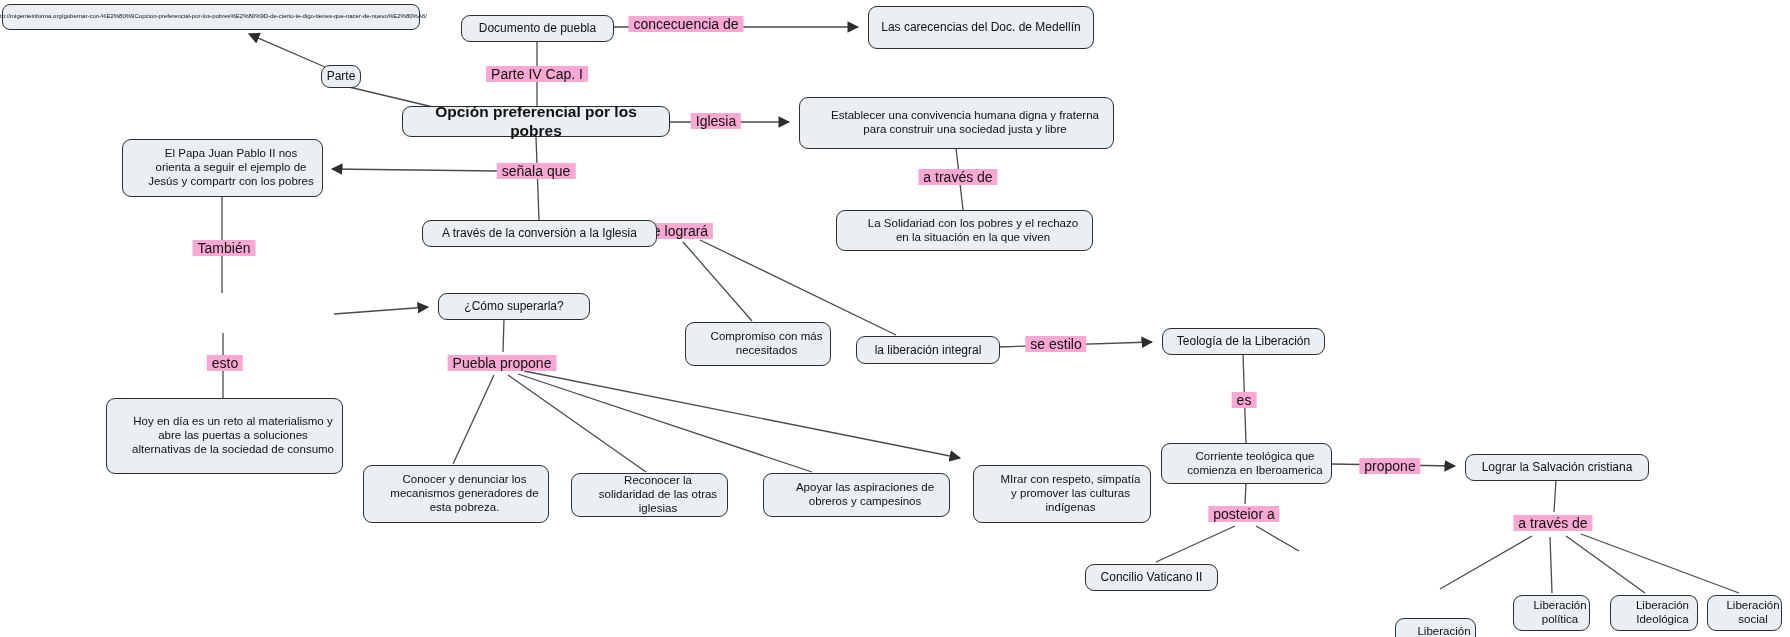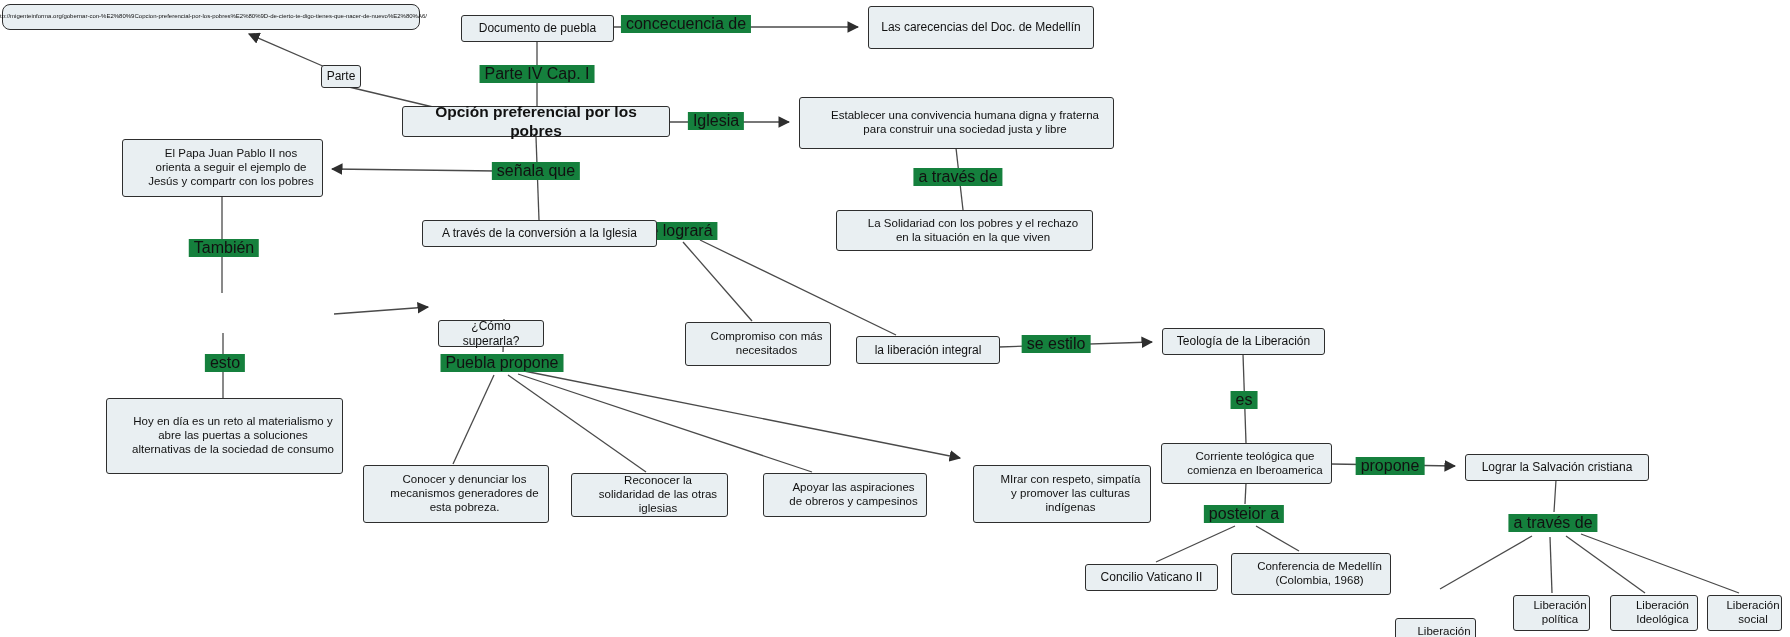--- a/index.html
+++ b/index.html
@@ -2,30 +2,30 @@
 <html><head>
 <meta charset="utf-8">
 <style>
   * { margin:0; padding:0; box-sizing:border-box; }
   html,body { background:#ffffff; }
   body { font-family:"Liberation Sans","DejaVu Sans",sans-serif; color:#111; }
   .canvas { position:relative; width:1790px; height:637px; background:#fff; overflow:hidden; }
   svg.wires { position:absolute; left:0; top:0; width:1790px; height:637px; }
   svg.wires line { stroke:#4a4a4a; stroke-width:1.3; }
   .node {
-    position:absolute; background:#e9eff2; border:1px solid #2e2e2e; border-radius:3px;
+    position:absolute; background:#e9eff2; border:1px solid #2e2e2e; border-radius:9px;
     display:flex; align-items:center; justify-content:center; text-align:center;
     font-size:12px; line-height:1.2; padding:2px 7px; color:#111;
   }
   .node.main-node { font-weight:bold; font-size:15.5px; }
   .node.url-node { font-size:6px; white-space:nowrap; border-radius:8px; letter-spacing:0; padding:2px 9px; }
   .node.small { font-size:11.5px;padding-left:24px; }
   .elabel {
-    position:absolute; transform:translate(-50%,-50%); background:#15803d;
-    padding:0 5px; font-size:16px; white-space:nowrap; color:#111;
+    position:absolute; transform:translate(-50%,-50%); background:#f9a8d4;
+    padding:0 5px; font-size:14px; white-space:nowrap; color:#111;
   }
 </style>
 </head>
 <body>
 
 <div class="canvas">
 
   <svg class="wires" viewBox="0 0 1790 637">
     <defs>
       <marker id="arrow" viewBox="0 0 10 10" refX="9" refY="5" markerWidth="9" markerHeight="9" orient="auto-start-reverse">
@@ -102,31 +102,30 @@
 
   <div class="node url-node" style="left:2px;top:4px;width:418px;height:26px;">http://migenteinforma.org/gobernar-con-%E2%80%9Copcion-preferencial-por-los-pobres%E2%80%9D-de-cierto-te-digo-tienes-que-nacer-de-nuevo%E2%80%A6/</div>
   <div class="node" style="left:321px;top:65px;width:40px;height:23px;">Parte</div>
   <div class="node" style="left:461px;top:15px;width:153px;height:27px;">Documento de puebla</div>
   <div class="node" style="left:868px;top:6px;width:226px;height:43px;">Las carecencias del Doc. de Medellín</div>
   <div class="node main-node" style="left:402px;top:106px;width:268px;height:31px;">Opción preferencial por los pobres</div>
   <div class="node small" style="left:799px;top:97px;width:315px;height:52px;">Establecer una convivencia humana digna y fraterna para construir una sociedad justa y libre</div>
   <div class="node small" style="left:122px;top:139px;width:201px;height:58px;">El Papa Juan Pablo II nos orienta a seguir el ejemplo de Jesús y compartr con los pobres</div>
   <div class="node small" style="left:836px;top:210px;width:257px;height:41px;">La Solidariad con los pobres y el rechazo en la situación en la que viven</div>
   <div class="node" style="left:422px;top:220px;width:235px;height:27px;">A través de la conversión a la Iglesia</div>
-  <div class="node" style="left:438px;top:293px;width:106px;height:27px;margin-top:27px;">¿Cómo superarla?</div>
+  <div class="node" style="left:438px;top:293px;width:152px;height:27px;">¿Cómo superarla?</div>
   <div class="node small" style="left:685px;top:322px;width:146px;height:44px;">Compromiso con más necesitados</div>
   <div class="node" style="left:856px;top:336px;width:144px;height:28px;">la liberación integral</div>
   <div class="node" style="left:1162px;top:328px;width:163px;height:27px;text-align:right;">Teología de la Liberación</div>
   <div class="node small" style="left:106px;top:398px;width:237px;height:76px;">Hoy en día es un reto al materialismo y abre las puertas a soluciones alternativas de la sociedad de consumo</div>
   <div class="node small" style="left:363px;top:465px;width:186px;height:58px;">Conocer y denunciar los mecanismos generadores de esta pobreza.</div>
   <div class="node small" style="left:571px;top:473px;width:157px;height:44px;">Reconocer la solidaridad de las otras iglesias</div>
-  <div class="node small" style="left:763px;top:473px;width:164px;height:44px;">Apoyar las aspiraciones de obreros y campesinos</div>
+  <div class="node small" style="left:763px;top:473px;width:187px;height:44px;">Apoyar las aspiraciones de obreros y campesinos</div>
   <div class="node small" style="left:973px;top:465px;width:178px;height:58px;">MIrar con respeto, simpatía y promover las culturas indígenas</div>
   <div class="node small" style="left:1161px;top:443px;width:171px;height:41px;">Corriente teológica que comienza en Iberoamerica</div>
   <div class="node" style="left:1465px;top:454px;width:184px;height:27px;">Lograr la Salvación cristiana</div>
   <div class="node" style="left:1085px;top:564px;width:133px;height:27px;">Concilio Vaticano II</div>
-  <div class="node small" style="left:1231px;top:553px;width:160px;height:42px;">Conferencia de Medellín (Colombia, 1968)</div>
   <div class="node small" style="left:1395px;top:590px;width:81px;height:41px;margin-top:28px;">Liberación económica</div>
   <div class="node small" style="left:1513px;top:595px;width:77px;height:36px;">Liberación política</div>
   <div class="node small" style="left:1610px;top:595px;width:88px;height:36px;">Liberación Ideológica</div>
   <div class="node small" style="left:1707px;top:595px;width:75px;height:36px;">Liberación social</div>
 
 </div>
 
 </body></html>

